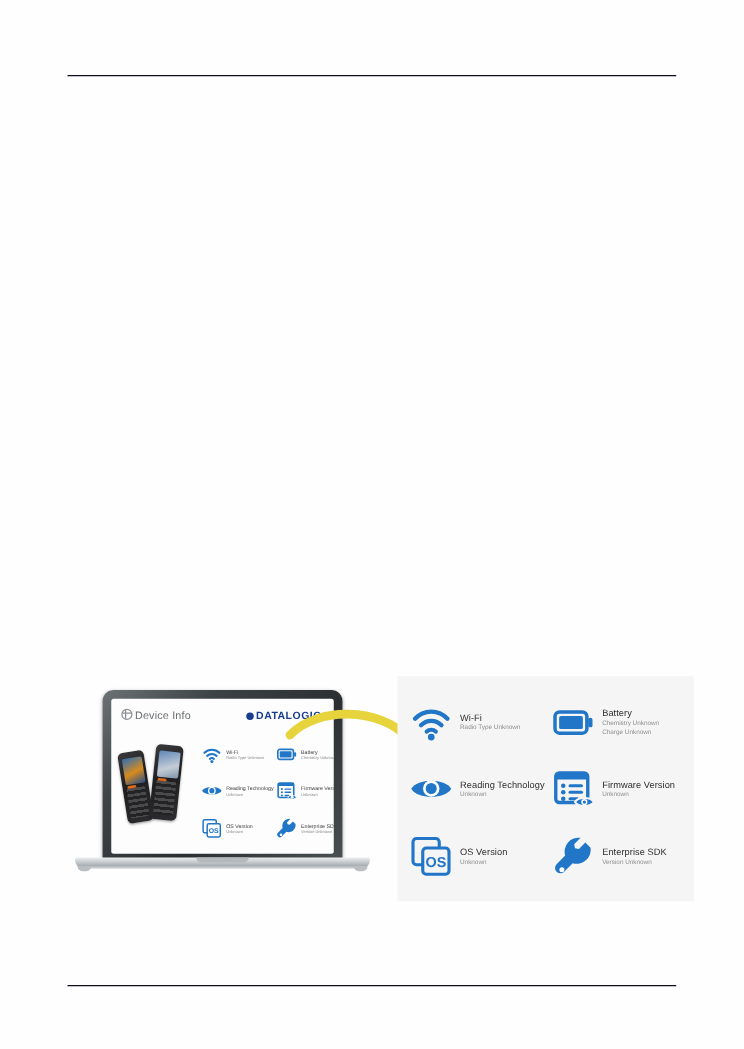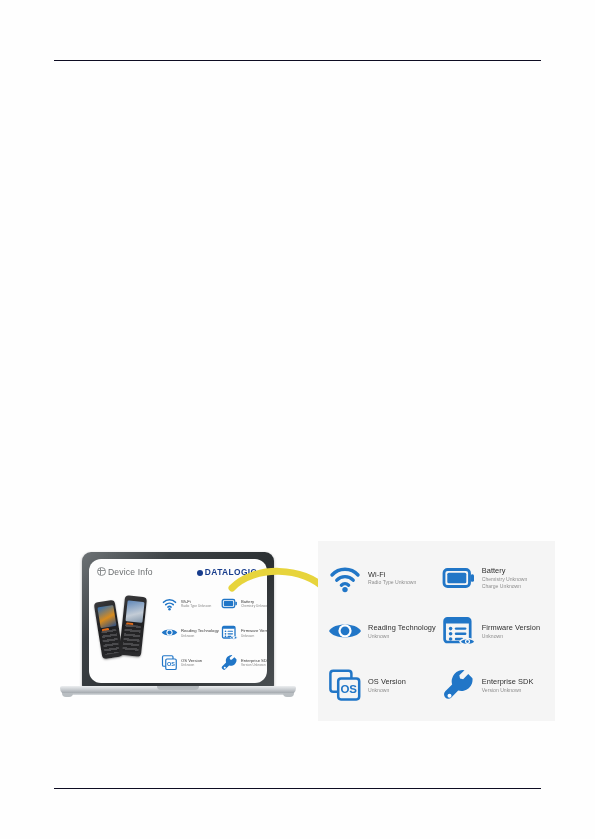--- a/index.html
+++ b/index.html
@@ -58,21 +58,21 @@
     border-radius: 9px 9px 3px 3px;
     box-shadow: 0 1px 3px rgba(0,0,0,.30);
   }
   .laptop-screen {
     position: absolute;
     left: 7px;
     top: 7px;
     right: 7px;
     bottom: 5px;
     background: #fdfdfd;
-    border-radius: 12px;
+    border-radius: 2px;
     overflow: hidden;
   }
   .laptop-base {
     position: absolute;
     left: 0;
     top: 134px;
     width: 236px;
     height: 9px;
     background: linear-gradient(180deg, #eceef0 0%, #c8ccd0 40%, #a9aeb3 72%, #d9dde0 100%);
     border-radius: 2px 2px 7px 7px;

